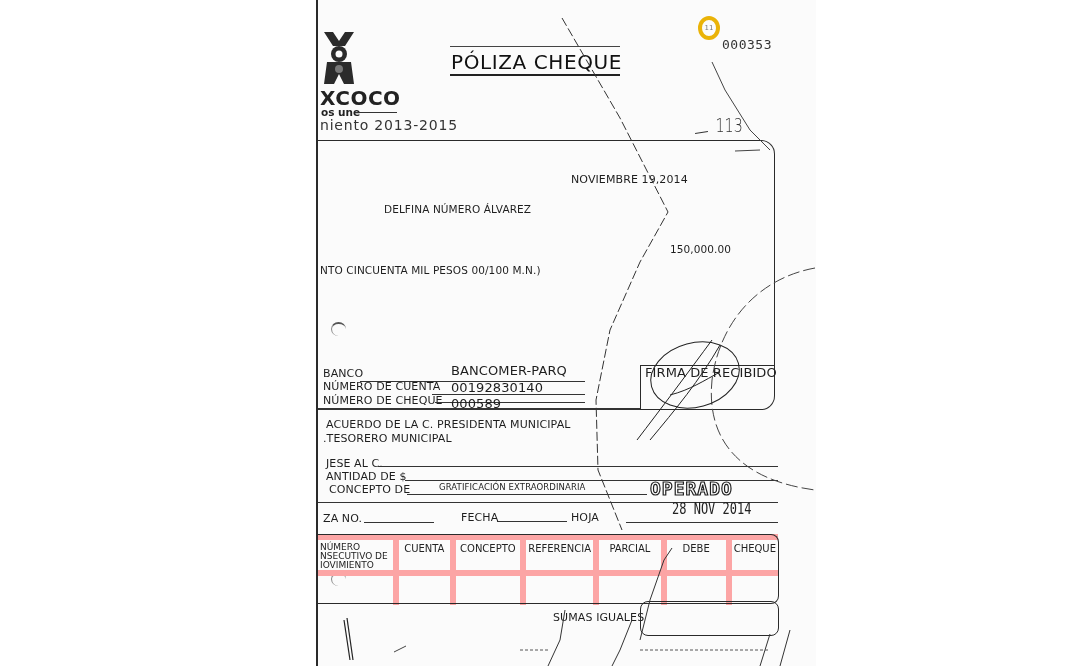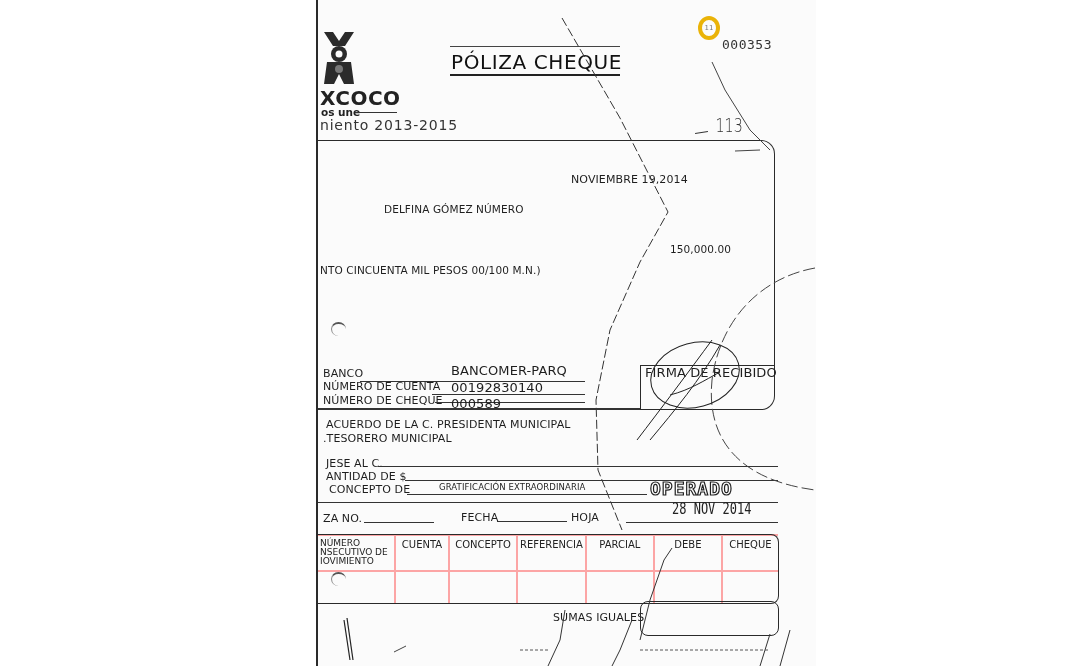--- a/index.html
+++ b/index.html
@@ -47,21 +47,21 @@
     position: absolute; left: 650px; top: 478px; font-size: 18px; font-weight: bold; letter-spacing: 1px;
     color: #fff; -webkit-text-stroke: 1.2px #222; font-family: "DejaVu Sans Mono", monospace;
   }
   .stamp-date { position: absolute; left: 672px; top: 500px; font-size: 15px; font-family: "DejaVu Sans Mono", monospace; color: #222; transform: scaleX(0.8); transform-origin: left; }
 
   table.ledger {
     position: absolute; left: 318px; top: 534px; width: 460px; border-collapse: collapse;
     font-size: 10px; color: #222;
   }
   table.ledger td {
-    border: 2px solid #fca5a5; vertical-align: top; text-align: center; padding: 3px 2px 0 2px;
+    border: 6px solid #fca5a5; vertical-align: top; text-align: center; padding: 3px 2px 0 2px;
   }
   .ledger-wrap { position: absolute; left: 318px; top: 534px; width: 460px; height: 68px; border: 1.5px solid #2a2a2a; border-left: none; border-radius: 0 8px 8px 0; pointer-events: none; }
   .sumas-box { position: absolute; left: 640px; top: 601px; width: 137px; height: 33px; border: 1.5px solid #2a2a2a; border-radius: 8px; }
 </style>
 </head>
 <body>
 
 <div class="page"></div>
 <div class="page-edge"></div>
 
@@ -81,21 +81,21 @@
 <div class="title">PÓLIZA CHEQUE</div>
 <div class="title-rule-bot"></div>
 
 <div class="circle-11">11</div>
 <div class="folio">000353</div>
 <div class="hw-dash"></div>
 <div class="handwritten-113">113</div>
 
 <div class="check-box"></div>
 <div class="t" style="left:571px; top:173px;">NOVIEMBRE 19,2014</div>
-<div class="t" style="left:384px; top:203px; font-size:10.5px;">DELFINA GÓMEZ NÚMERO</div>
+<div class="t" style="left:384px; top:203px; font-size:10.5px;">DELFINA NÚMERO ÁLVAREZ</div>
 <div class="t" style="left:670px; top:243px; font-size:10.5px;">150,000.00</div>
 <div class="t" style="left:320px; top:264px; font-size:10.5px;">NTO CINCUENTA MIL PESOS 00/100 M.N.)</div>
 
 <div class="punch" style="left:331px; top:322px;"></div>
 <div class="punch" style="left:331px; top:572px;"></div>
 
 <div class="t" style="left:323px; top:367px;">BANCO</div>
 <div class="line" style="left:360px; top:381px; width:225px;"></div>
 <div class="t small" style="left:451px; top:363px;">BANCOMER-PARQ</div>
 

